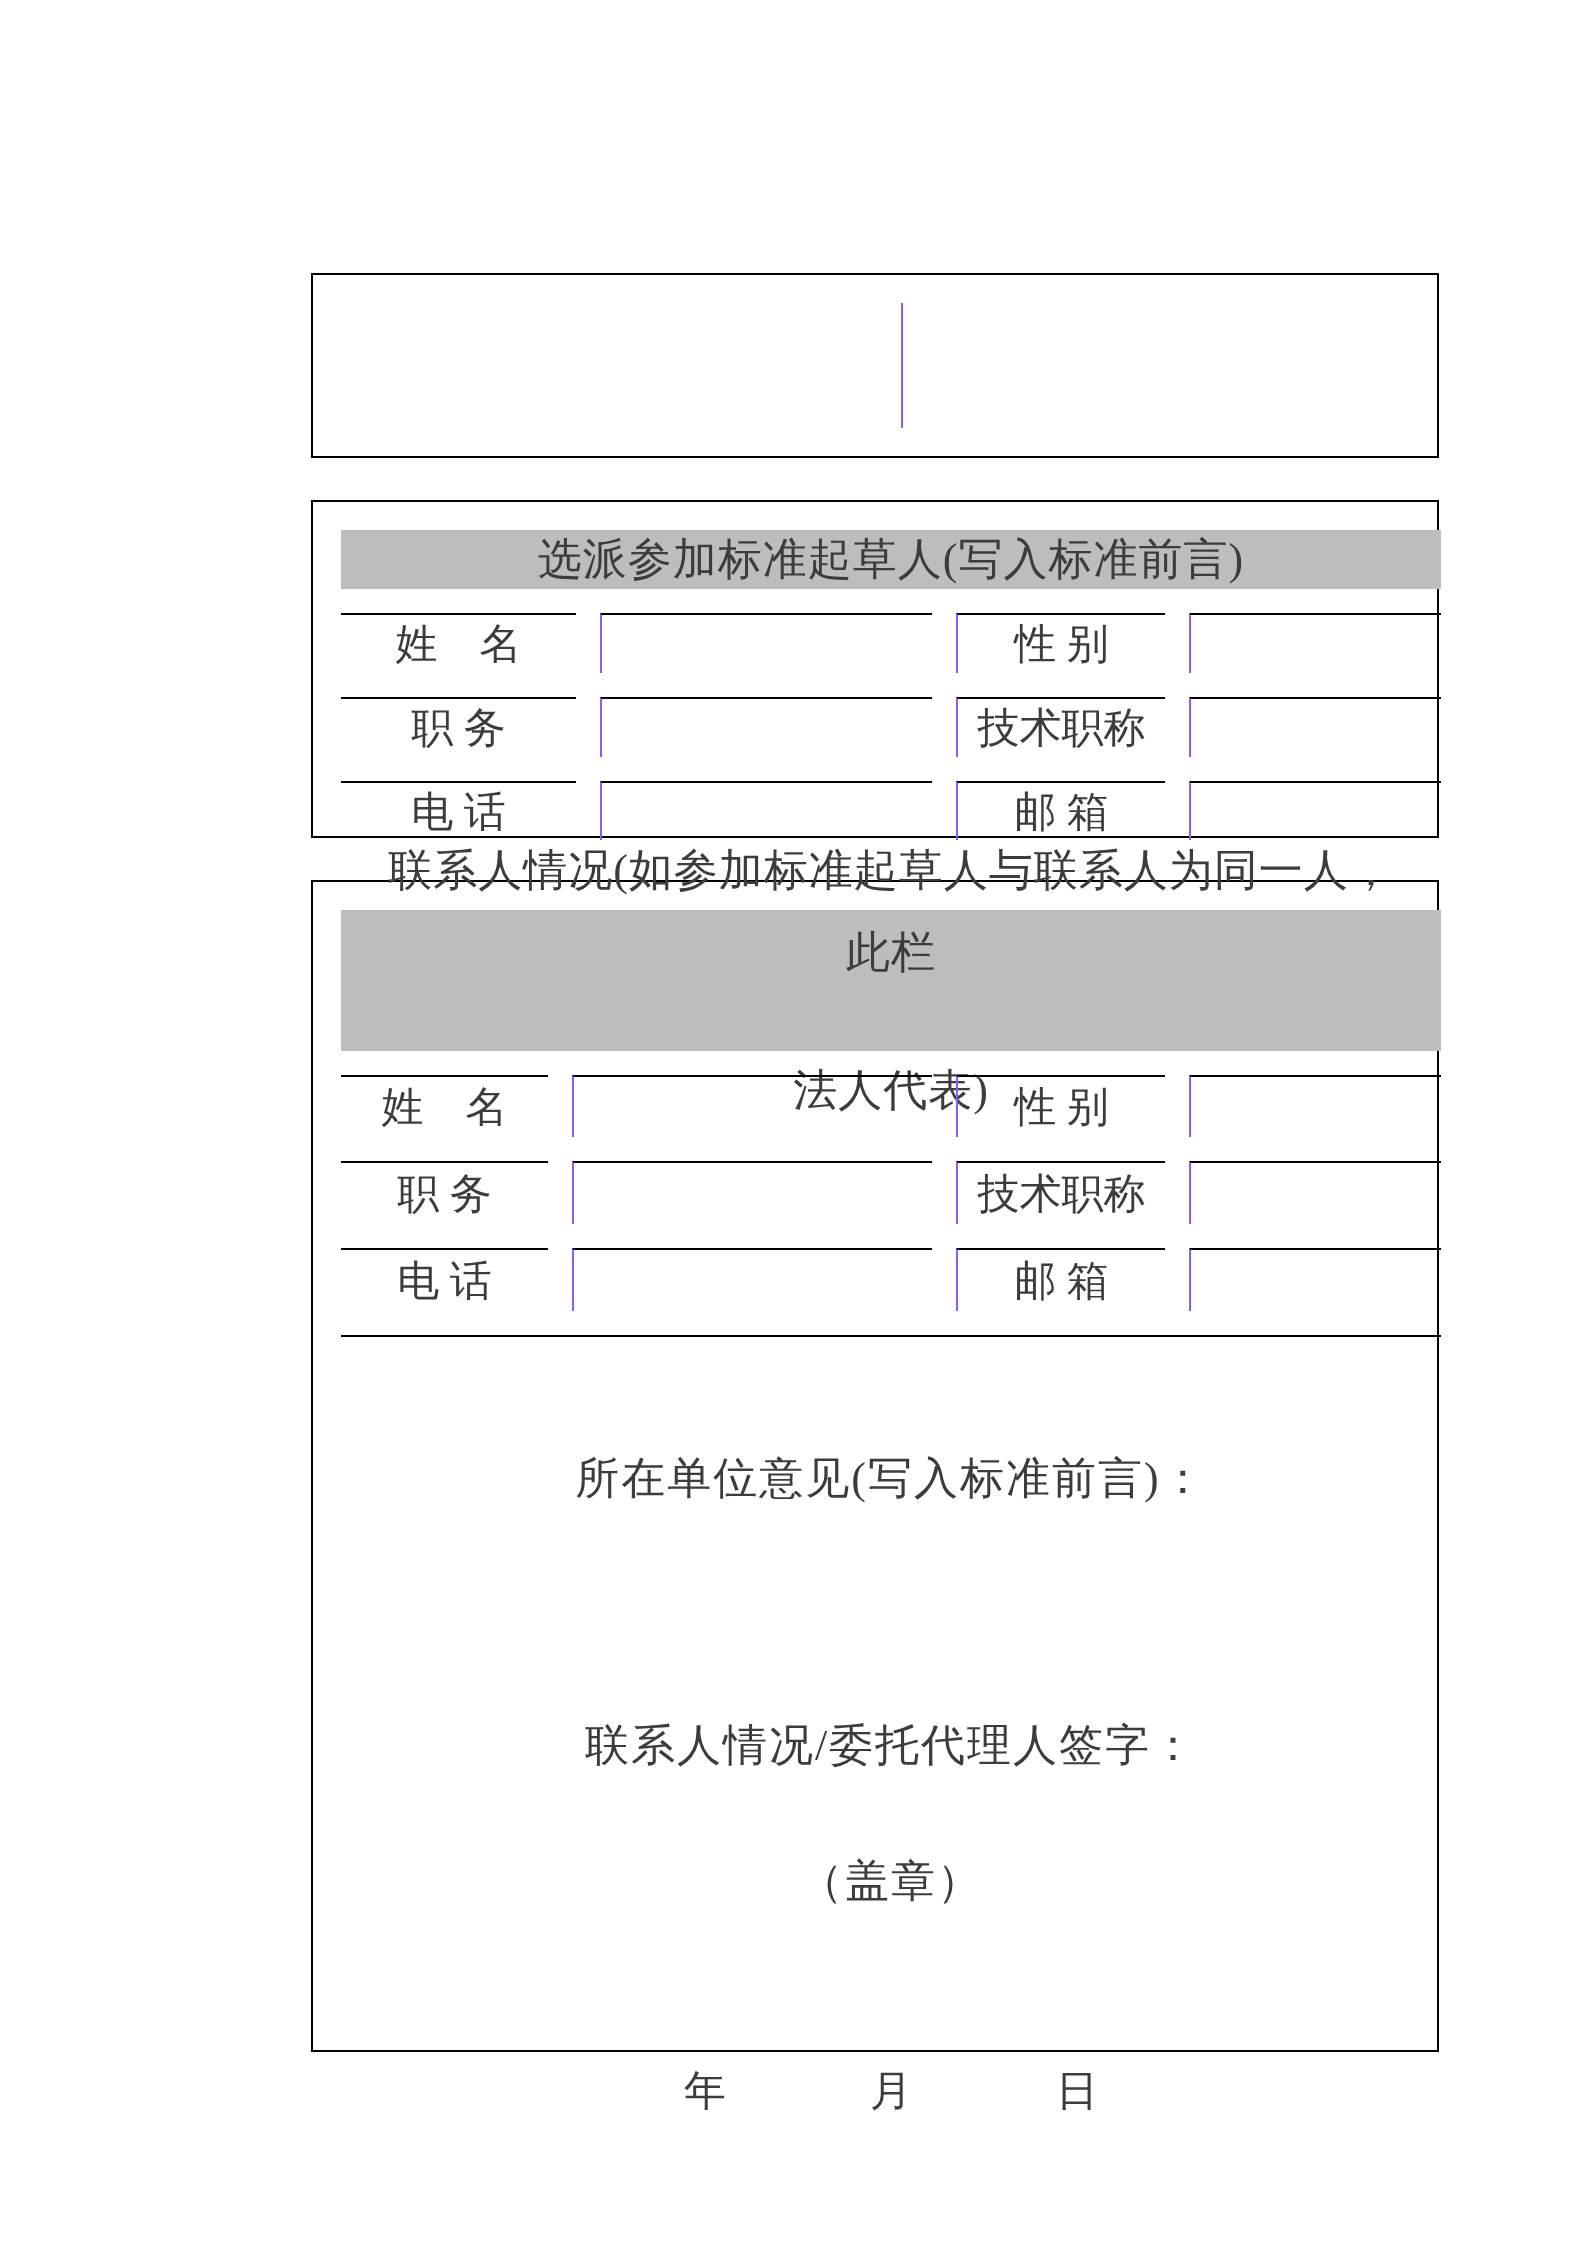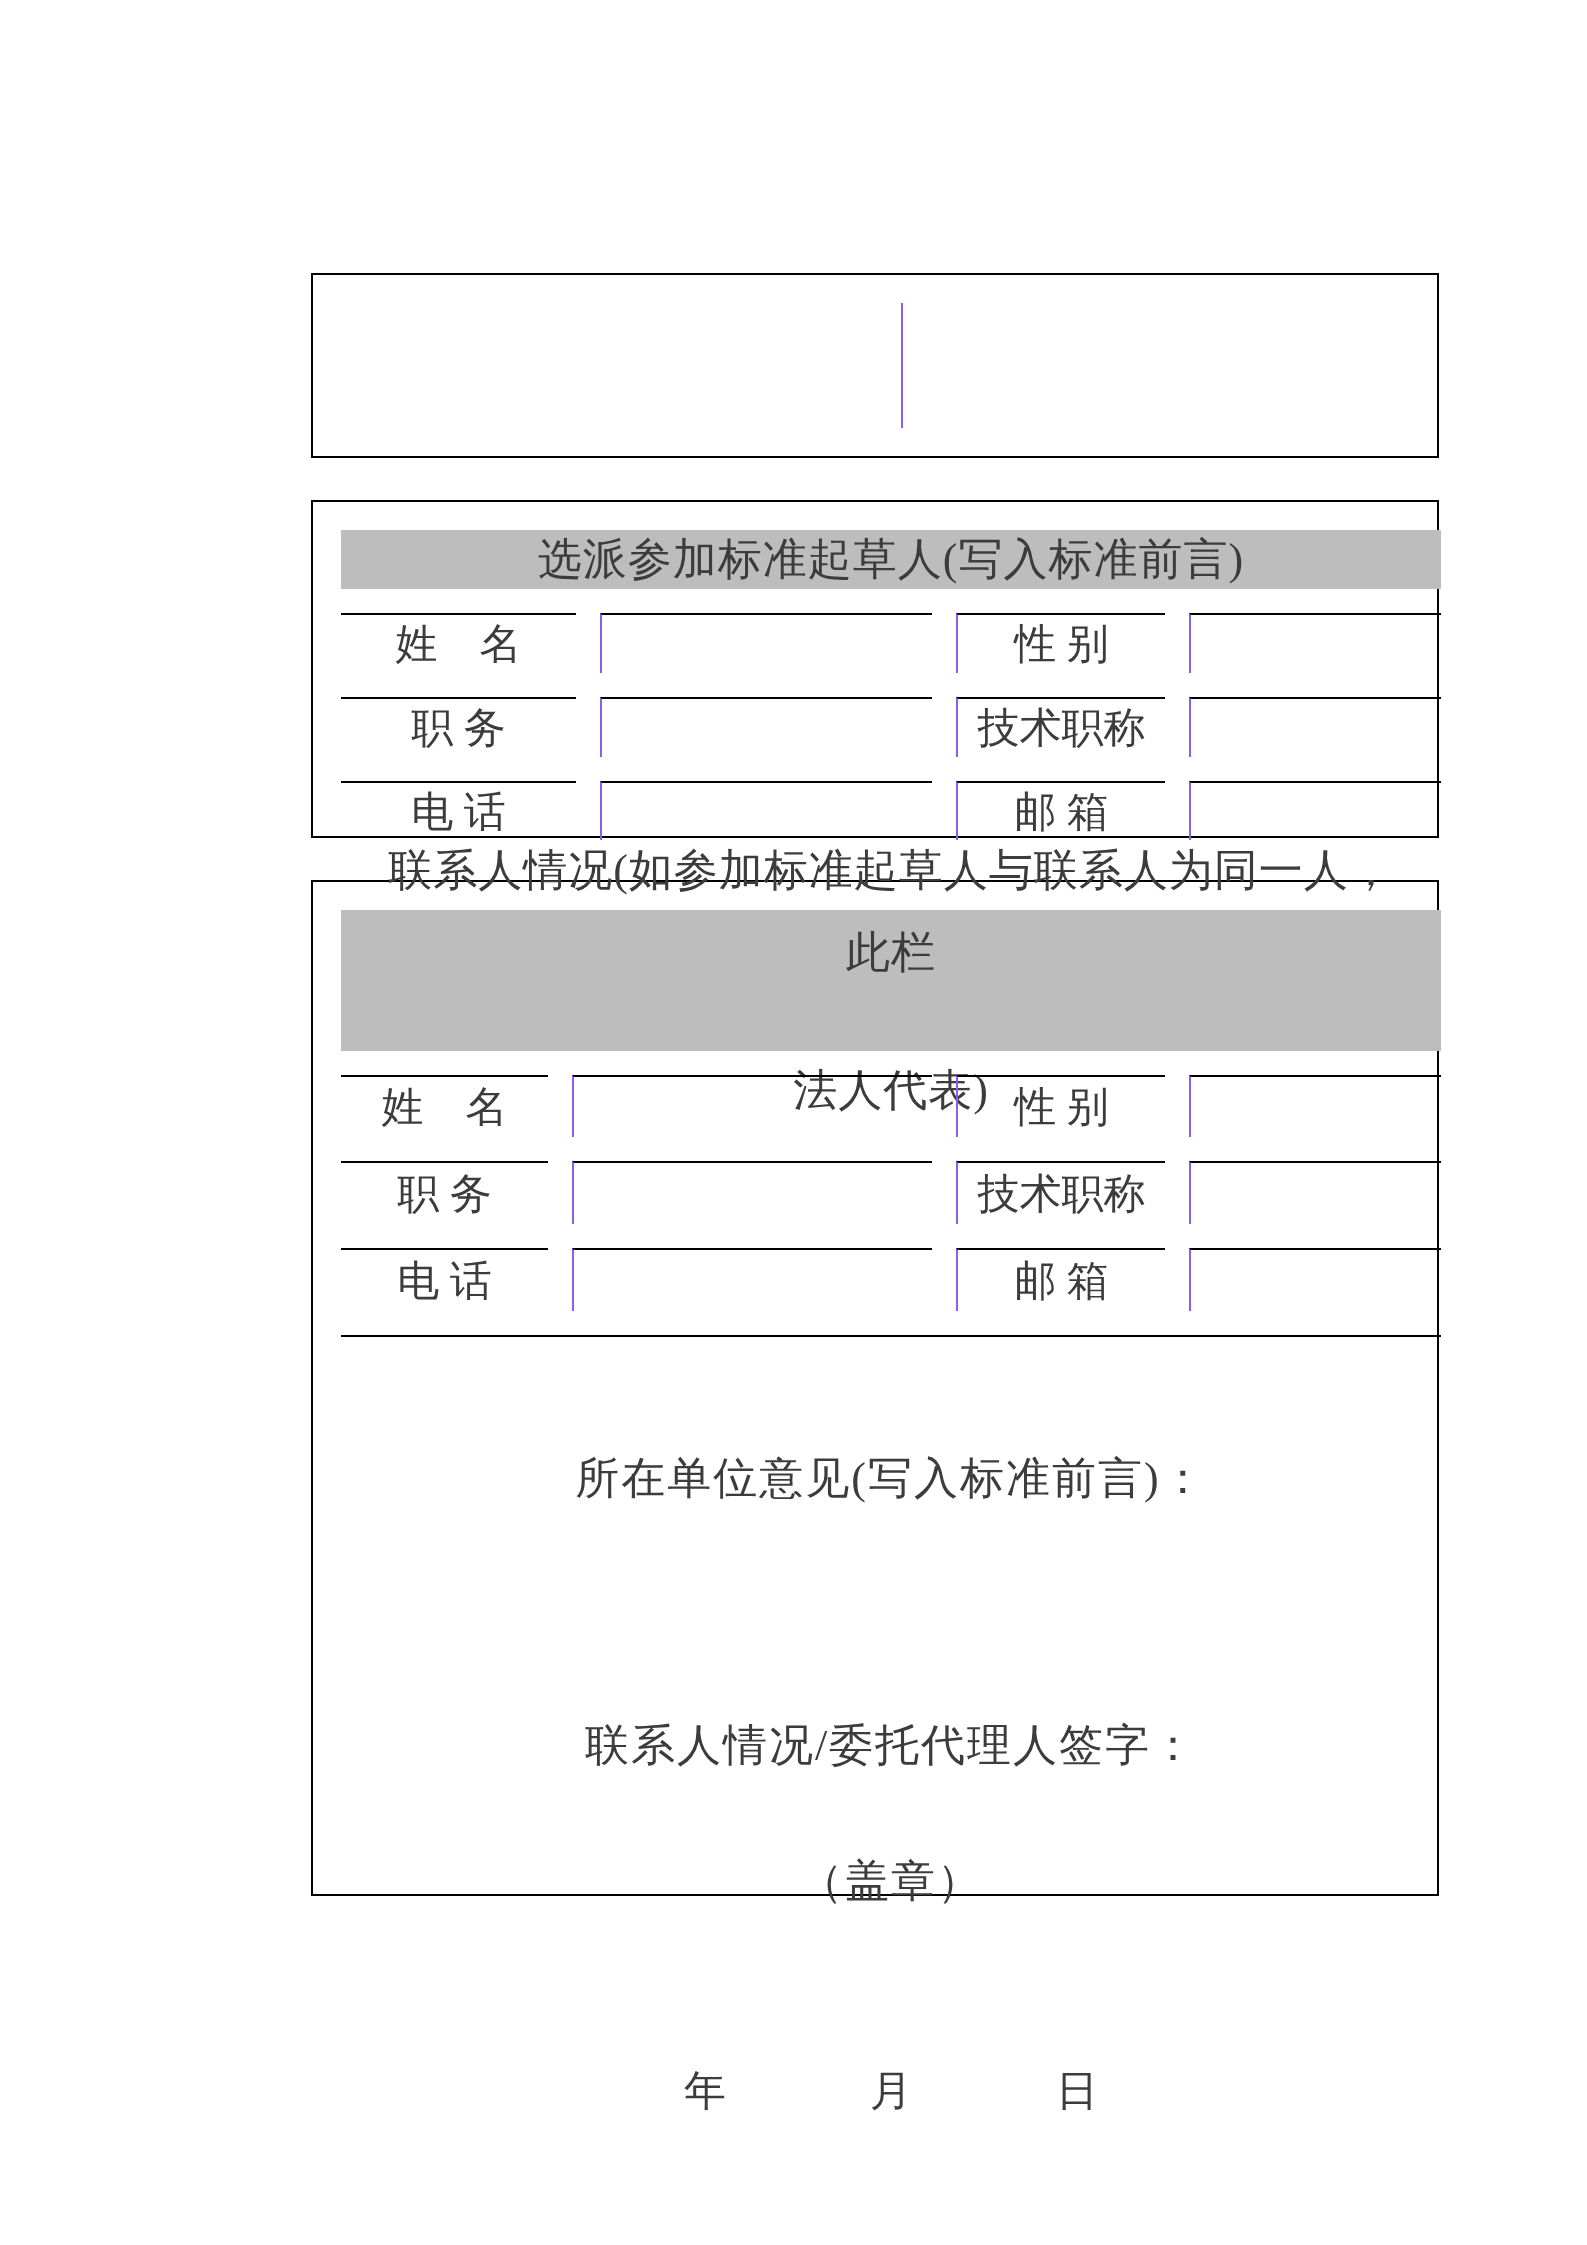--- a/index.html
+++ b/index.html
@@ -20,21 +20,21 @@
     border: 2px solid #000;
     display: grid;
   }
   .tbl-top { top: 193px; height: 185px; grid-template-columns: 560px 564px; }
   .tbl-drafter {
     top: 420px; height: 338px;
     grid-template-columns: 259px 356px 233px 276px;
     grid-template-rows: 83px 84px 84px 83px;
   }
   .tbl-contact {
-    top: 800px; height: 1016px;
+    top: 800px; height: 1172px;
     grid-template-columns: 231px 384px 233px 276px;
     grid-template-rows: 165px 86px 87px 87px 743px;
   }
   .cell {
     display: flex;
     align-items: center;
     justify-content: center;
     font-size: 42px;
     overflow: hidden;
     white-space: nowrap;

